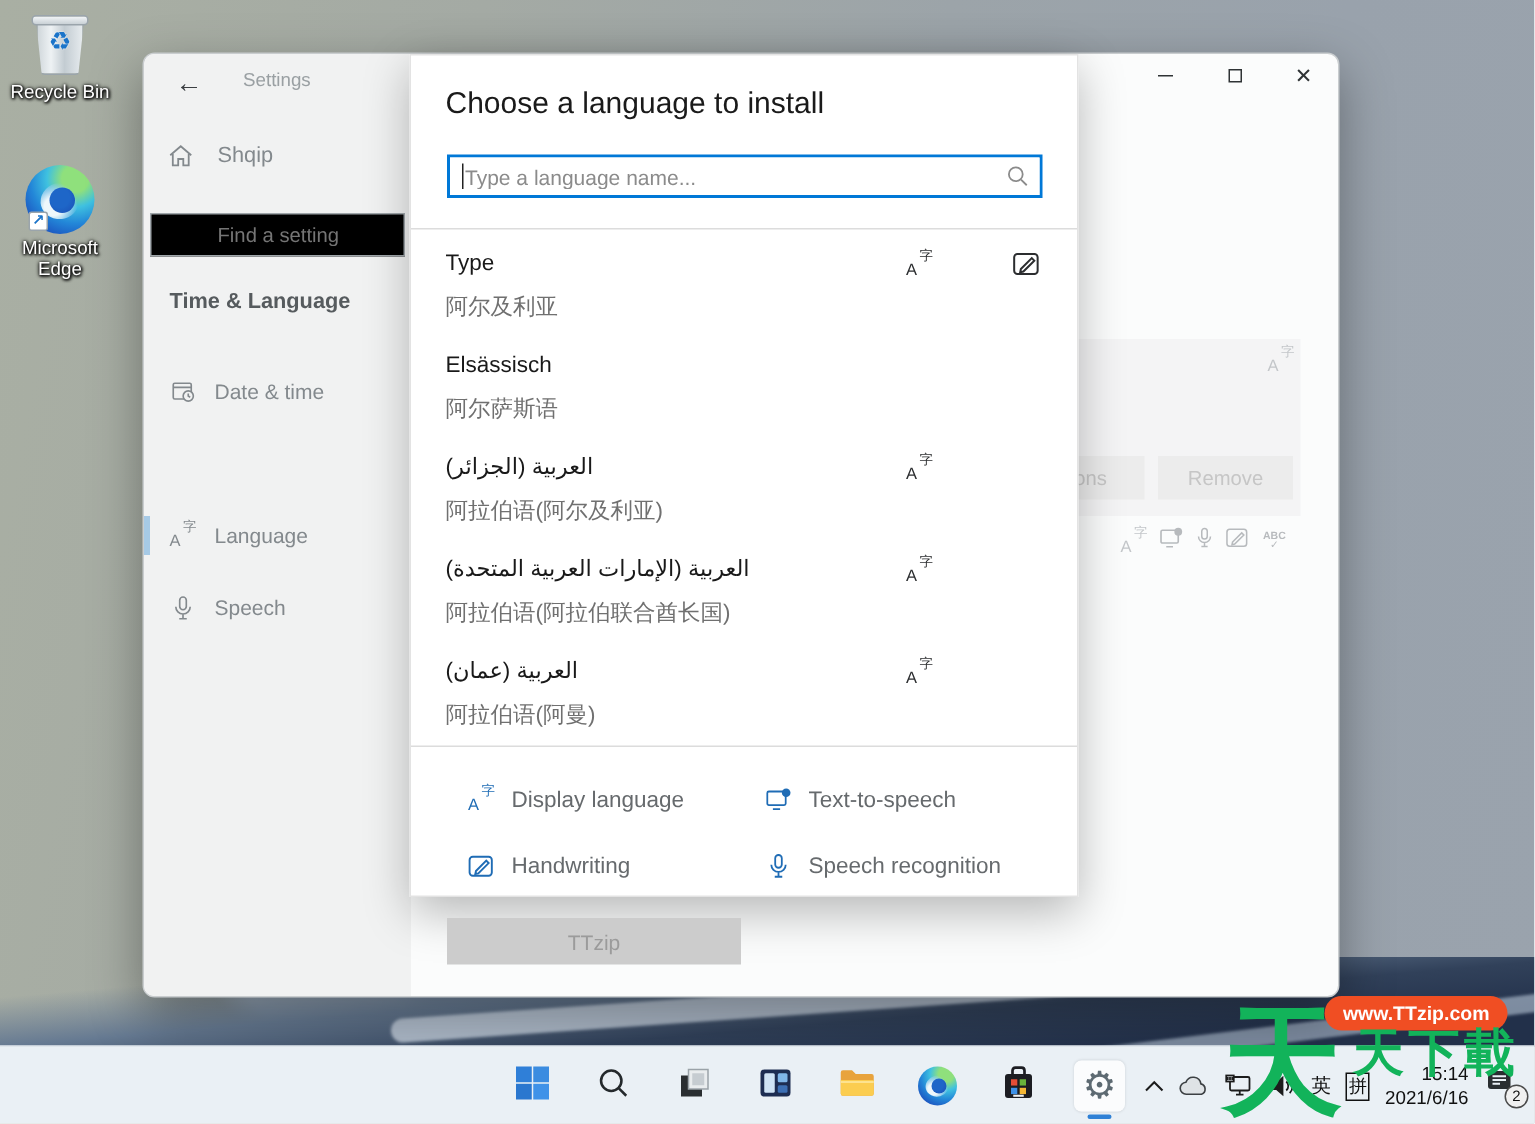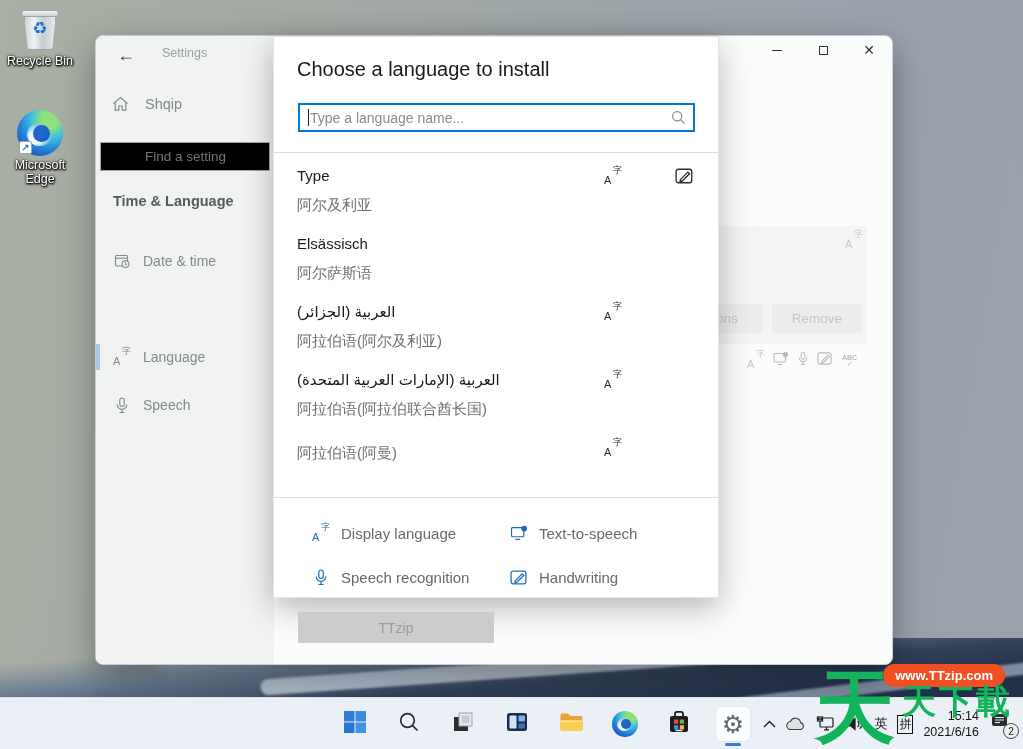--- a/index.html
+++ b/index.html
@@ -327,20 +327,21 @@
     <div class="lang-name">العربية (الإمارات العربية المتحدة)</div>
     <div class="lang-sub">阿拉伯语(阿拉伯联合酋长国)</div>
     <span class="azi dark row-azi">
             <i>A</i>
             <b>字</b>
           </span>
 
   </div>
 
   <div class="lang-row">
+    <div class="lang-name">العربية (عمان)</div>
     <div class="lang-sub">阿拉伯语(阿曼)</div>
     <span class="azi dark row-azi">
             <i>A</i>
             <b>字</b>
           </span>
 
   </div>
 </div>
 
     <div class="hr" style="top:460px;"></div>
@@ -360,35 +361,35 @@
           <svg width="18" height="16" viewBox="0 0 16 15" fill="none" stroke="currentColor" stroke-width="1.1">
             <rect x="1" y="2.5" width="11.5" height="8.5" rx="1"></rect>
               <path d="M4.5 13.5 H9"></path>
               <circle cx="12.8" cy="3.3" r="2.7" fill="currentColor" stroke="none"></circle>
           </svg>
           </span>
         <span>Text-to-speech</span>
       </div>
       <div class="leg-item">
         <span class="leg-ic">
+          <svg width="18" height="17" viewBox="0 0 17 16" fill="none" stroke="currentColor" stroke-width="1.2">
+            <rect x="1" y="2" width="14" height="12" rx="2"></rect>
+              <path d="M5 11 L11.5 4.5 L13 6 L6.5 12.5 L4.6 12.9 Z"></path>
+          </svg>
+          </span>
+        <span>Handwriting</span>
+      </div>
+      <div class="leg-item">
+        <span class="leg-ic">
           <svg width="12" height="17" viewBox="0 0 12 17" fill="none" stroke="currentColor" stroke-width="1.2">
             <rect x="3.8" y="1" width="4.4" height="8.5" rx="2.2"></rect>
               <path d="M1.2 7.5 a4.8 4.8 0 0 0 9.6 0 M6 12.5 V15.5 M3.5 15.5 H8.5"></path>
           </svg>
           </span>
         <span>Speech recognition</span>
-      </div>
-      <div class="leg-item">
-        <span class="leg-ic">
-          <svg width="18" height="17" viewBox="0 0 17 16" fill="none" stroke="currentColor" stroke-width="1.2">
-            <rect x="1" y="2" width="14" height="12" rx="2"></rect>
-              <path d="M5 11 L11.5 4.5 L13 6 L6.5 12.5 L4.6 12.9 Z"></path>
-          </svg>
-          </span>
-        <span>Handwriting</span>
       </div>
     </div>
 
     <div class="dlg-btn btn-next">
       <span>TTzip</span>
     </div>
   </div>
 
   <div class="taskbar">
     <div class="tb-center">

